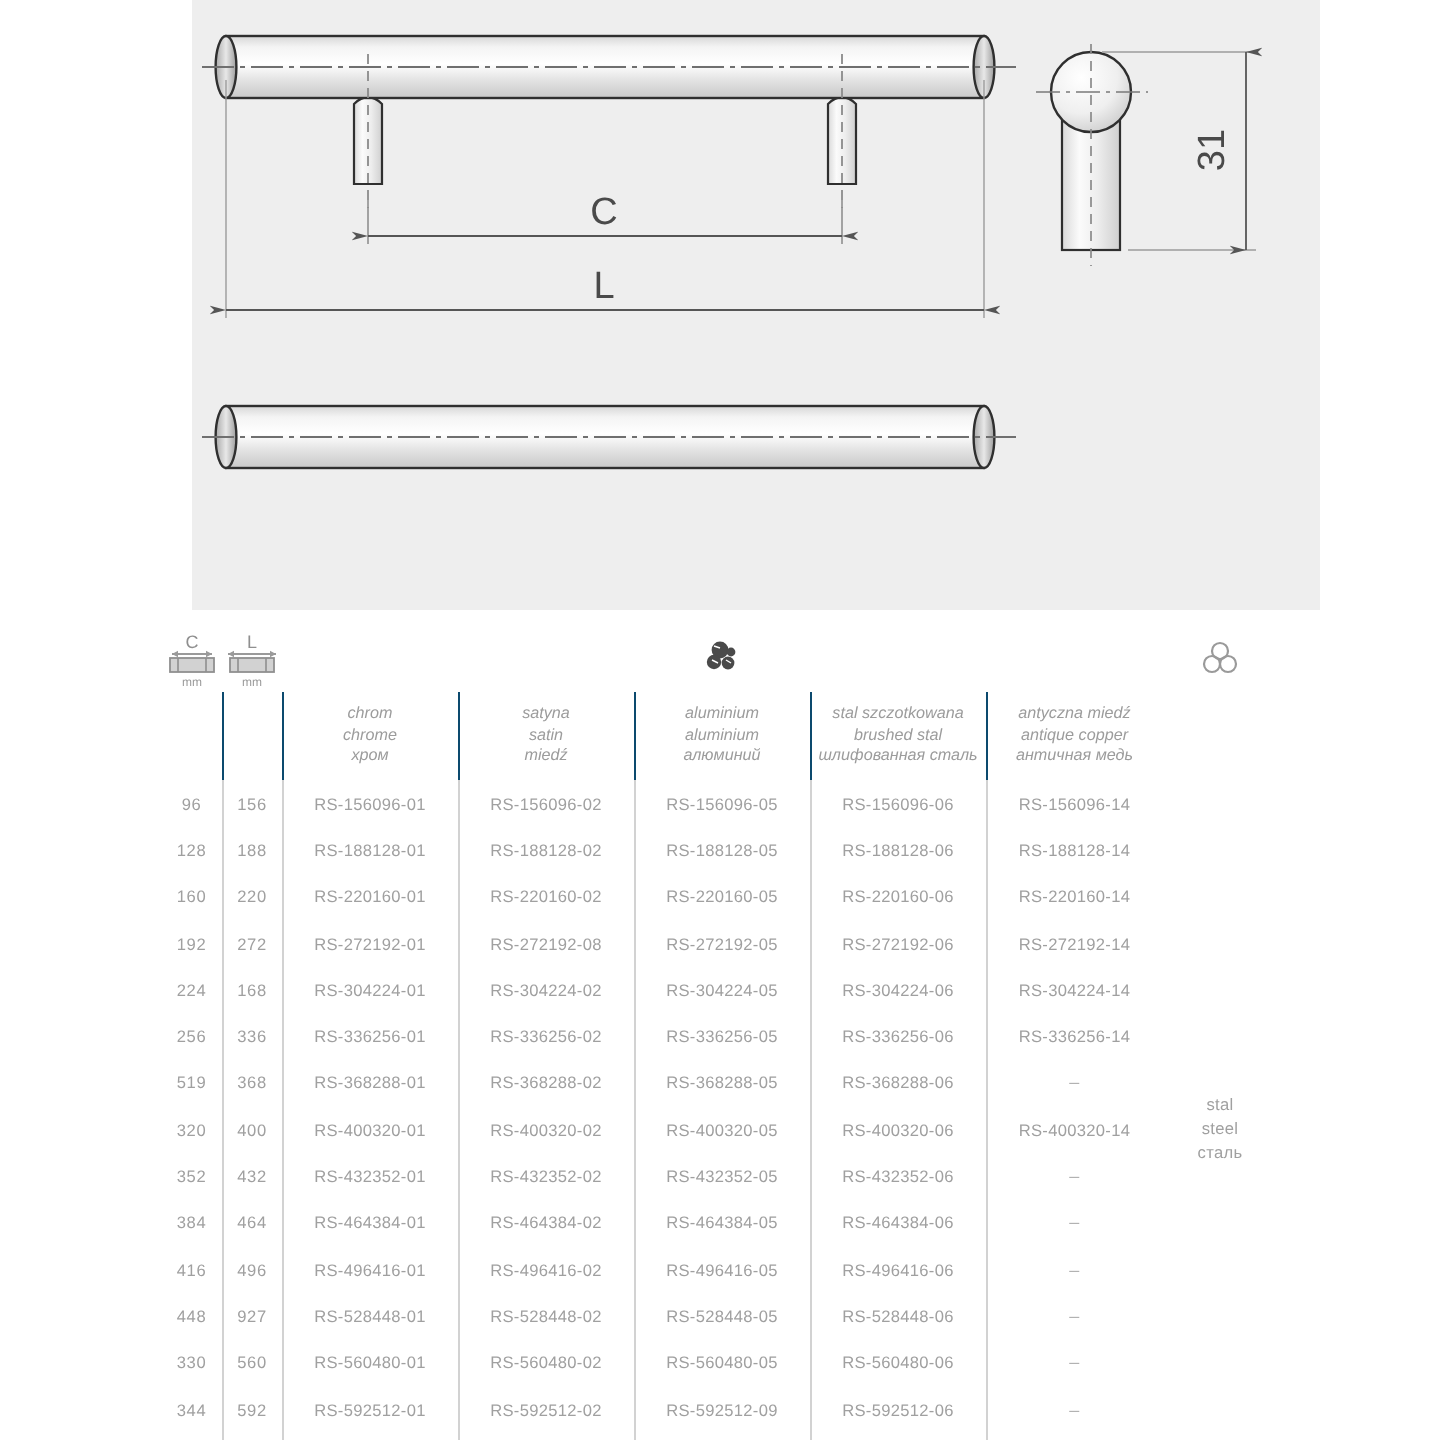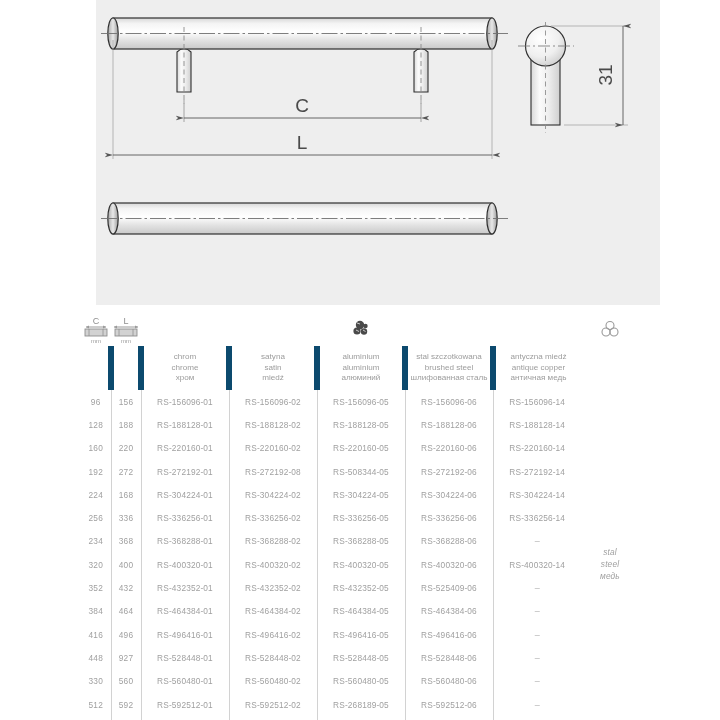--- a/index.html
+++ b/index.html
@@ -70,36 +70,36 @@
 
   
   .names-row td {
     height: 44px;
     border-bottom: 1px solid #cfcfcf;
     line-height: 1.32;
     font-size: 8.1px;
     color: #9c9c9c;
     padding: 2px 3px;
   }
-  .names-row td.vline { border-left: 6px solid #0c4a6e; }
+  .names-row td.vline { border-left: 1px solid #0c4a6e; font-style: italic; }
 
   .data-row td {
     height: 23.3px;
     border-bottom: 1px solid #d6d6d6;
     font-size: 8.3px;
     color: #a0a0a0;
     letter-spacing: 0.15px;
   }
   .data-row td.vline { border-left: 1px solid #d2d2d2; }
   .data-row td.dim { letter-spacing: 0.3px; }
 
   .col-c   { width: 30px; }
   .col-l   { width: 30px; }
   .col-fin { width: 88px; }
-  .col-note{ width: 58px; border-bottom: none !important; border-left: none !important; font-style: italic;}
+  .col-note{ width: 58px; border-bottom: none !important; border-left: none !important;}
 
   .note-cell {
     font-size: 8.2px;
     line-height: 1.42;
     color: #a6a6a6;
     text-align: center;
     border: none !important;
   }
 
   
@@ -306,21 +306,21 @@
         </td>
 
         <td class="vline">
           <div>aluminium</div>
           <div>aluminium</div>
           <div>алюминий</div>
         </td>
 
         <td class="vline">
           <div>stal szczotkowana</div>
-          <div>brushed steel</div>
+          <div>brushed stal</div>
           <div>шлифованная сталь</div>
         </td>
 
         <td class="vline">
           <div>antyczna miedź</div>
           <div>antique copper</div>
           <div>античная медь</div>
         </td>
 
         <td class="col-note"></td>
@@ -356,21 +356,21 @@
           <td class="vline">RS-220160-05</td>
           <td class="vline">RS-220160-06</td>
           <td class="vline">RS-220160-14</td>
           <td class="col-note"></td>
         </tr>
         <tr class="data-row">
           <td class="dim">192</td>
           <td class="dim vline">272</td>
           <td class="vline">RS-272192-01</td>
           <td class="vline">RS-272192-08</td>
-          <td class="vline">RS-508344-05</td>
+          <td class="vline">RS-272192-05</td>
           <td class="vline">RS-272192-06</td>
           <td class="vline">RS-272192-14</td>
           <td class="col-note"></td>
         </tr>
         <tr class="data-row">
           <td class="dim">224</td>
           <td class="dim vline">168</td>
           <td class="vline">RS-304224-01</td>
           <td class="vline">RS-304224-02</td>
           <td class="vline">RS-304224-05</td>
@@ -382,49 +382,49 @@
           <td class="dim">256</td>
           <td class="dim vline">336</td>
           <td class="vline">RS-336256-01</td>
           <td class="vline">RS-336256-02</td>
           <td class="vline">RS-336256-05</td>
           <td class="vline">RS-336256-06</td>
           <td class="vline">RS-336256-14</td>
           <td class="col-note"></td>
         </tr>
         <tr class="data-row">
-          <td class="dim">234</td>
+          <td class="dim">519</td>
           <td class="dim vline">368</td>
           <td class="vline">RS-368288-01</td>
           <td class="vline">RS-368288-02</td>
           <td class="vline">RS-368288-05</td>
           <td class="vline">RS-368288-06</td>
           <td class="vline"><span class="dash">–</span></td>
           <td class="col-note note-cell" rowspan="3">
             <div>stal</div>
             <div>steel</div>
-            <div>медь</div>
+            <div>сталь</div>
           </td>
         </tr>
         <tr class="data-row">
           <td class="dim">320</td>
           <td class="dim vline">400</td>
           <td class="vline">RS-400320-01</td>
           <td class="vline">RS-400320-02</td>
           <td class="vline">RS-400320-05</td>
           <td class="vline">RS-400320-06</td>
           <td class="vline">RS-400320-14</td>
         </tr>
         <tr class="data-row">
           <td class="dim">352</td>
           <td class="dim vline">432</td>
           <td class="vline">RS-432352-01</td>
           <td class="vline">RS-432352-02</td>
           <td class="vline">RS-432352-05</td>
-          <td class="vline">RS-525409-06</td>
+          <td class="vline">RS-432352-06</td>
           <td class="vline"><span class="dash">–</span></td>
         </tr>
         <tr class="data-row">
           <td class="dim">384</td>
           <td class="dim vline">464</td>
           <td class="vline">RS-464384-01</td>
           <td class="vline">RS-464384-02</td>
           <td class="vline">RS-464384-05</td>
           <td class="vline">RS-464384-06</td>
           <td class="vline"><span class="dash">–</span></td>
@@ -454,25 +454,25 @@
           <td class="dim">330</td>
           <td class="dim vline">560</td>
           <td class="vline">RS-560480-01</td>
           <td class="vline">RS-560480-02</td>
           <td class="vline">RS-560480-05</td>
           <td class="vline">RS-560480-06</td>
           <td class="vline"><span class="dash">–</span></td>
           <td class="col-note"></td>
         </tr>
         <tr class="data-row">
-          <td class="dim">512</td>
+          <td class="dim">344</td>
           <td class="dim vline">592</td>
           <td class="vline">RS-592512-01</td>
           <td class="vline">RS-592512-02</td>
-          <td class="vline">RS-268189-05</td>
+          <td class="vline">RS-592512-09</td>
           <td class="vline">RS-592512-06</td>
           <td class="vline"><span class="dash">–</span></td>
           <td class="col-note"></td>
         </tr>
         <tr class="data-row">
           <td class="dim">544</td>
           <td class="dim vline">624</td>
           <td class="vline">RS-624544-01</td>
           <td class="vline">RS-624544-02</td>
           <td class="vline">RS-624544-05</td>

